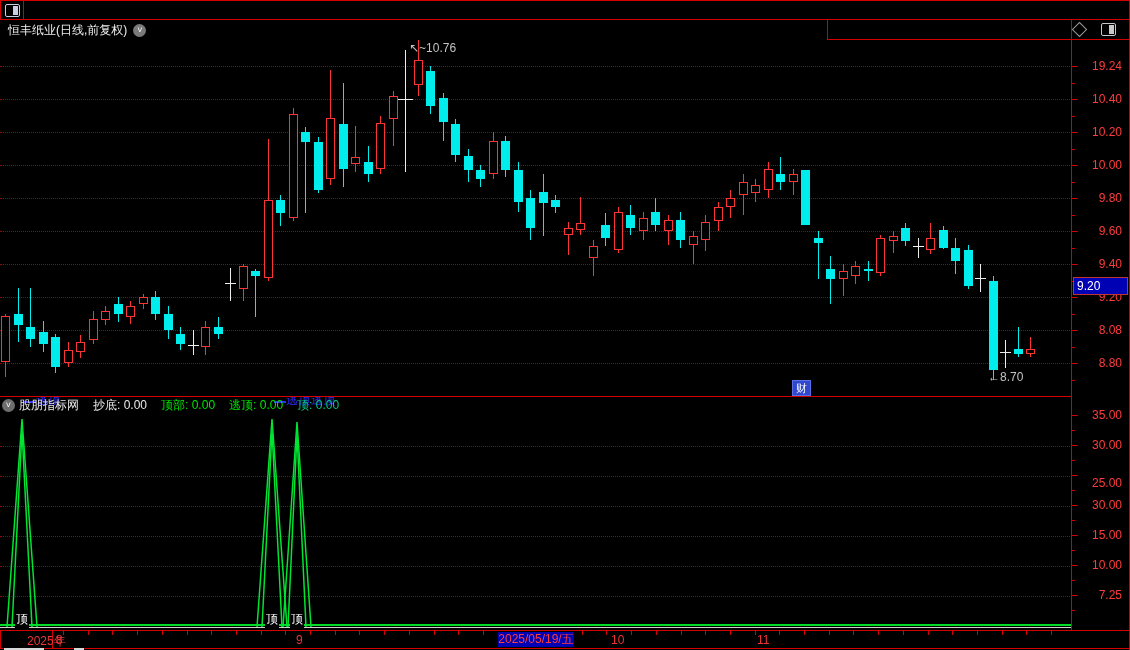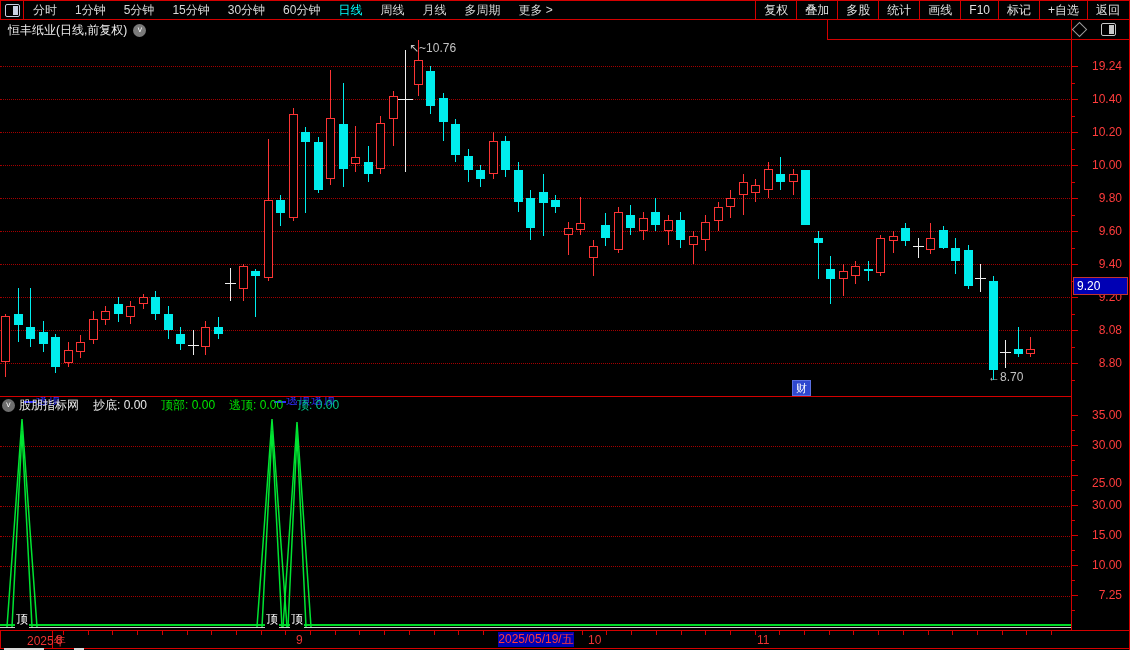--- a/index.html
+++ b/index.html
@@ -74,44 +74,20 @@
   .bottom-frag{position:absolute;background:#d8d8d8;height:2px;top:648px;}
 </style>
 </head>
 <body>
 
 <div id="app">
 
   <div class="abs toolbar">
     <span class="win-icon"></span>
     <span class="tb-sep"></span>
-    <div class="periods" id="periods">
-        <div class="period-btn">分时</div>
-        <div class="period-btn">1分钟</div>
-        <div class="period-btn">5分钟</div>
-        <div class="period-btn">15分钟</div>
-        <div class="period-btn">30分钟</div>
-        <div class="period-btn">60分钟</div>
-        <div class="period-btn active">日线</div>
-        <div class="period-btn">周线</div>
-        <div class="period-btn">月线</div>
-        <div class="period-btn">多周期</div>
-        <div class="period-btn">更多 &gt;</div>
-      </div>
-    <div class="right-btns" id="rightBtns">
-        <div class="right-btn">复权</div>
-        <div class="right-btn">叠加</div>
-        <div class="right-btn">多股</div>
-        <div class="right-btn">统计</div>
-        <div class="right-btn">画线</div>
-        <div class="right-btn">F10</div>
-        <div class="right-btn">标记</div>
-        <div class="right-btn">+自选</div>
-        <div class="right-btn">返回</div>
-      </div>
   </div>
 
   <div class="abs titlebar">
     <span class="title-text">恒丰纸业(日线,前复权)</span>
     <span class="circ-icon">˅</span>
     <div class="tb-right-strip">
       <span class="diamond-icon"></span>
       <span class="panel-icon"></span>
     </div>
   </div>
@@ -396,21 +372,21 @@
       <div class="axis-tick" style="top: 199px; width: 6px;"></div>
       <div class="axis-tick" style="top: 214px; width: 3px;"></div>
     </div>
 
   <div class="abs date-bar" id="dateBar">
     <div class="date-hl">2025/05/19/五</div>
   <div class="date-div" style="left: 51px;"></div>
       <div class="date-label" style="left: 6px; margin-left: 20px;">2025年</div>
       <div class="date-label" style="left: 55px;">8</div>
       <div class="date-label" style="left: 295px;">9</div>
-      <div class="date-label" style="left: 587px;">10</div>
+      <div class="date-label" style="left: 610px;">10</div>
       <div class="date-label" style="left: 756px;">11</div>
       <div class="date-tick" style="left: 62px;"></div>
       <div class="date-tick" style="left: 86.7px;"></div>
       <div class="date-tick" style="left: 111.4px;"></div>
       <div class="date-tick" style="left: 136.1px;"></div>
       <div class="date-tick" style="left: 160.8px;"></div>
       <div class="date-tick" style="left: 185.5px;"></div>
       <div class="date-tick" style="left: 210.2px;"></div>
       <div class="date-tick" style="left: 234.9px;"></div>
       <div class="date-tick" style="left: 259.6px;"></div>

